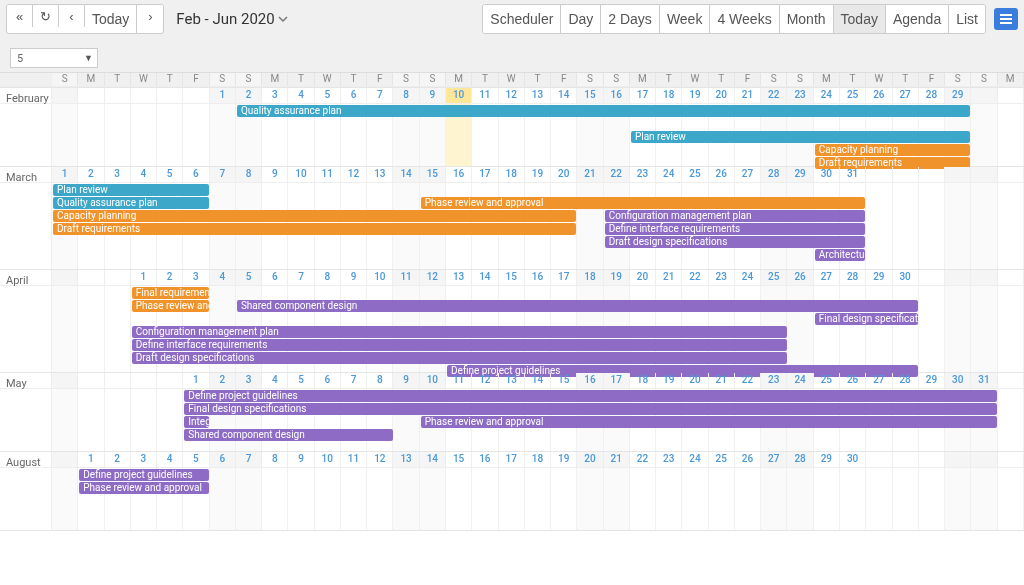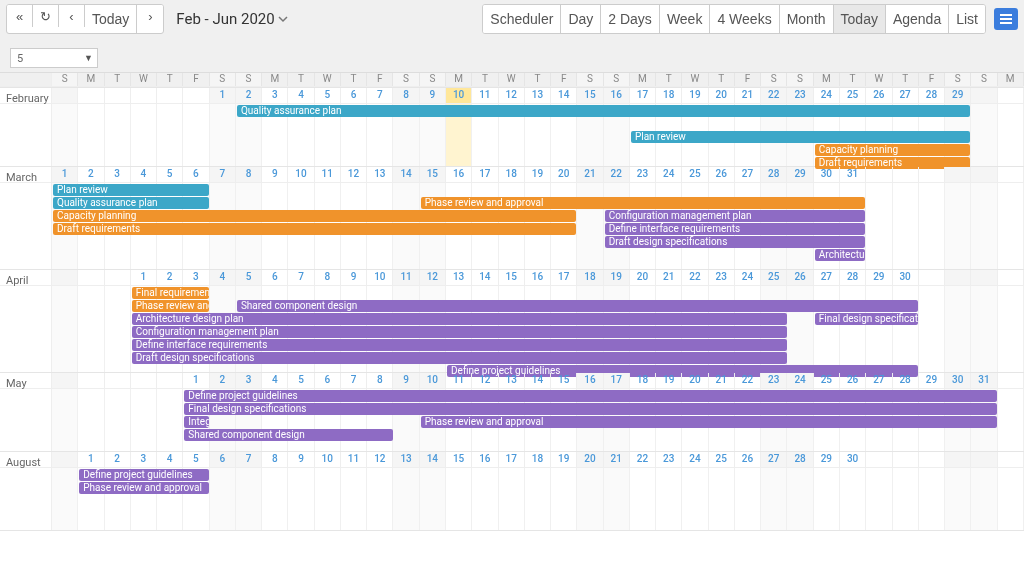--- a/index.html
+++ b/index.html
@@ -404,21 +404,20 @@
             <div class="day-col" style="width: 26.2703px;"></div>
             <div class="day-col" style="width: 26.2703px;"></div>
             <div class="day-col" style="width: 26.2703px;"></div>
             <div class="day-col weekend" style="width: 26.2703px;"></div>
             <div class="day-col weekend" style="width: 26.2703px;"></div>
             <div class="day-col" style="width: 26.2703px;"></div>
           </div>
           <div class="event orange" style="left: 131.811px; width: 76.8108px; top: 1px;">Final requirements</div>
           <div class="event orange" style="left: 131.811px; width: 76.8108px; top: 14px;">Phase review and</div>
           <div class="event purple" style="left: 236.892px; width: 681.027px; top: 14px;">Shared component design</div>
-          <div class="event purple" style="left: 131.811px; width: 654.757px; top: 27px;">Architecture design plan</div>
           <div class="event purple" style="left: 814.838px; width: 103.081px; top: 27px;">Final design specifications</div>
           <div class="event purple" style="left: 131.811px; width: 654.757px; top: 40px;">Configuration management plan</div>
           <div class="event purple" style="left: 131.811px; width: 654.757px; top: 53px;">Define interface requirements</div>
           <div class="event purple" style="left: 131.811px; width: 654.757px; top: 66px;">Draft design specifications</div>
           <div class="event purple" style="left: 447.054px; width: 470.865px; top: 79px;">Define project guidelines</div>
         </div>
       </div>
       <div class="month-row">
         <div class="day-header" style="display: flex; height: 16px;">
           <div class="label-col"></div>

